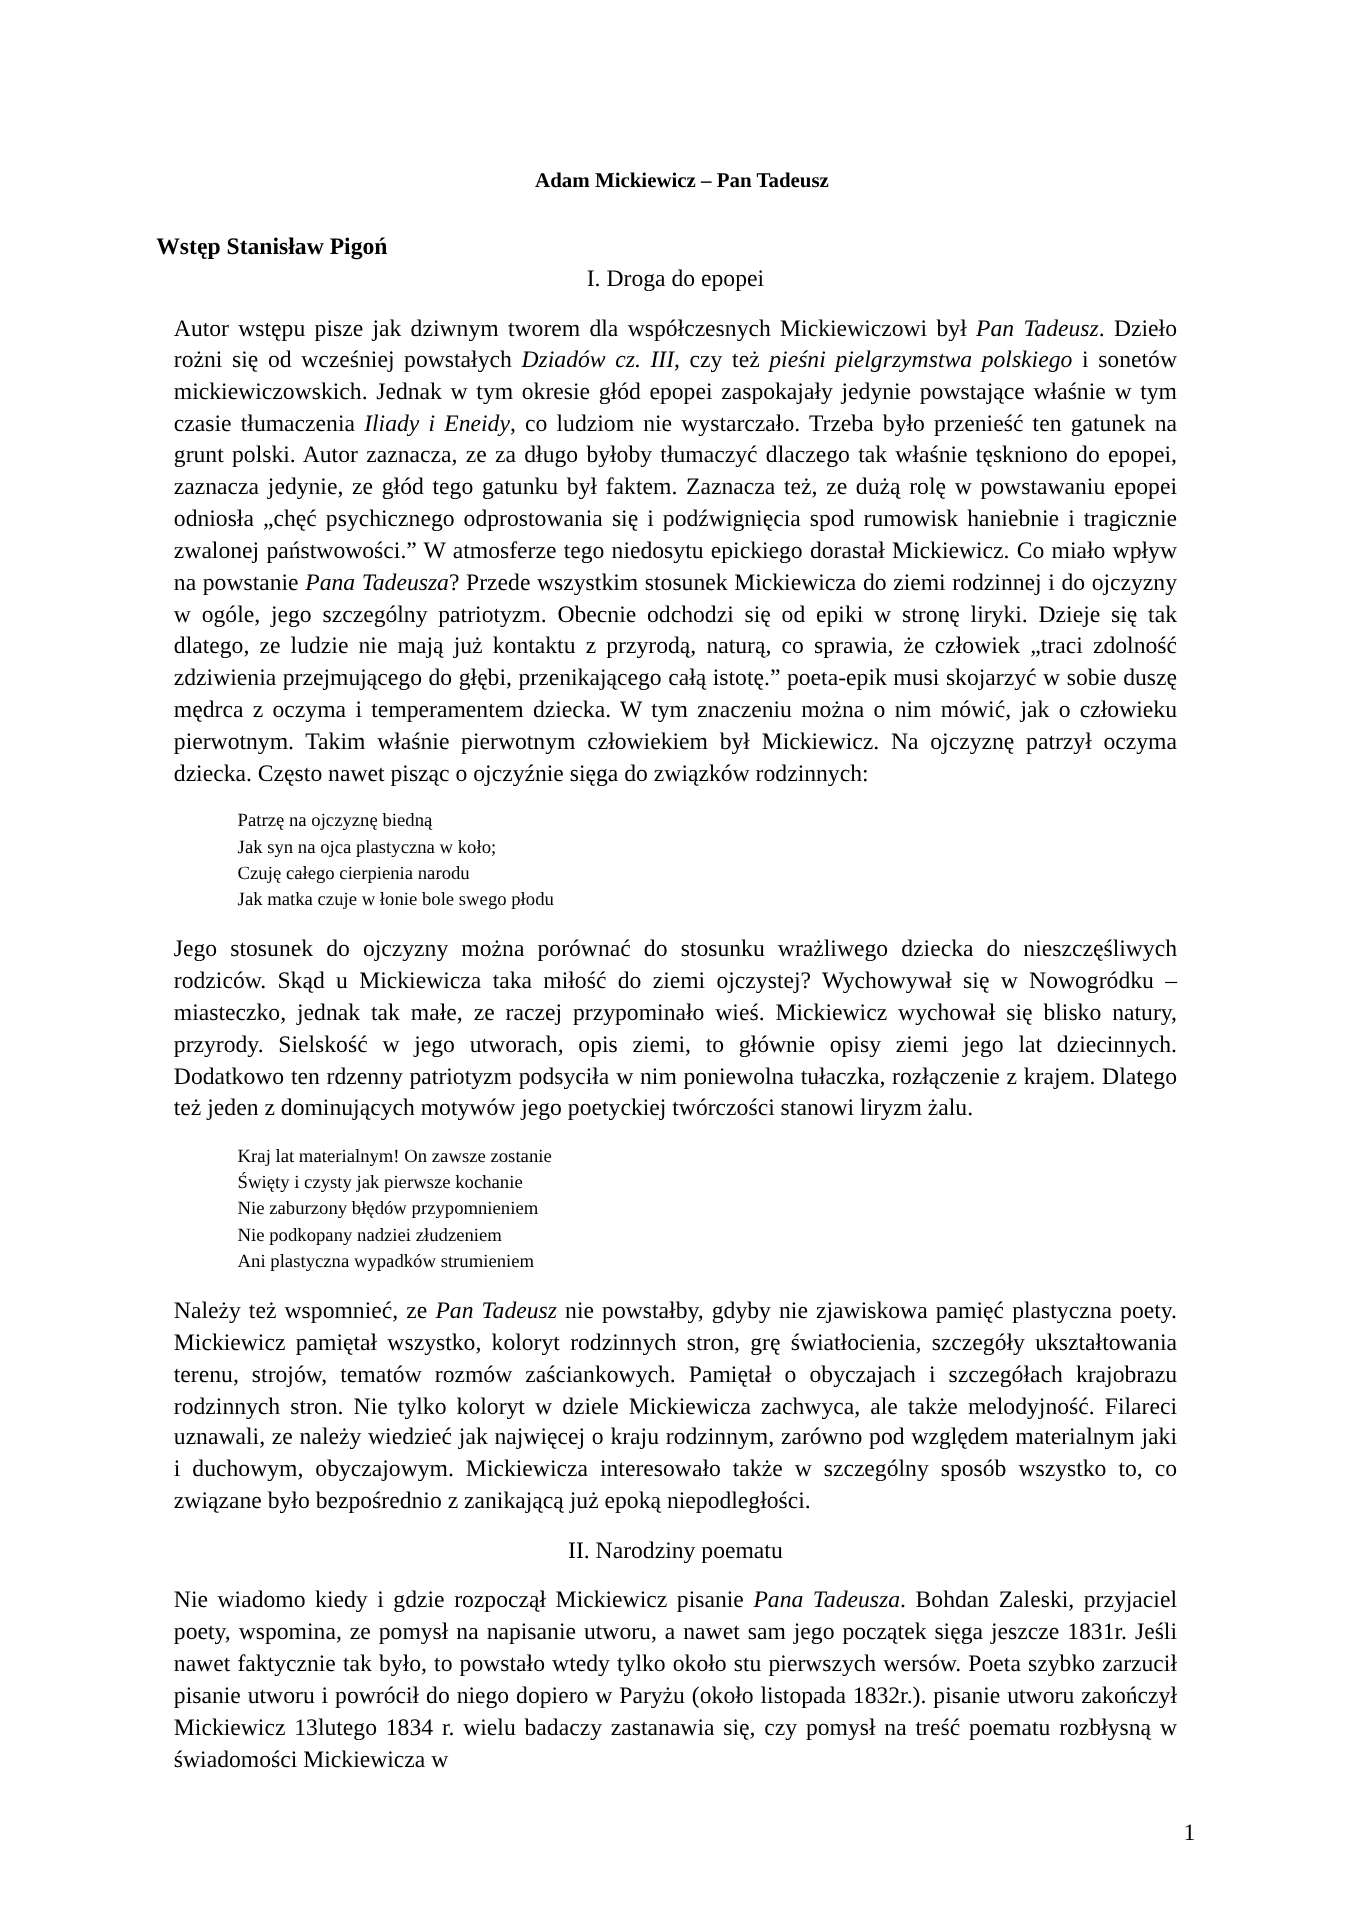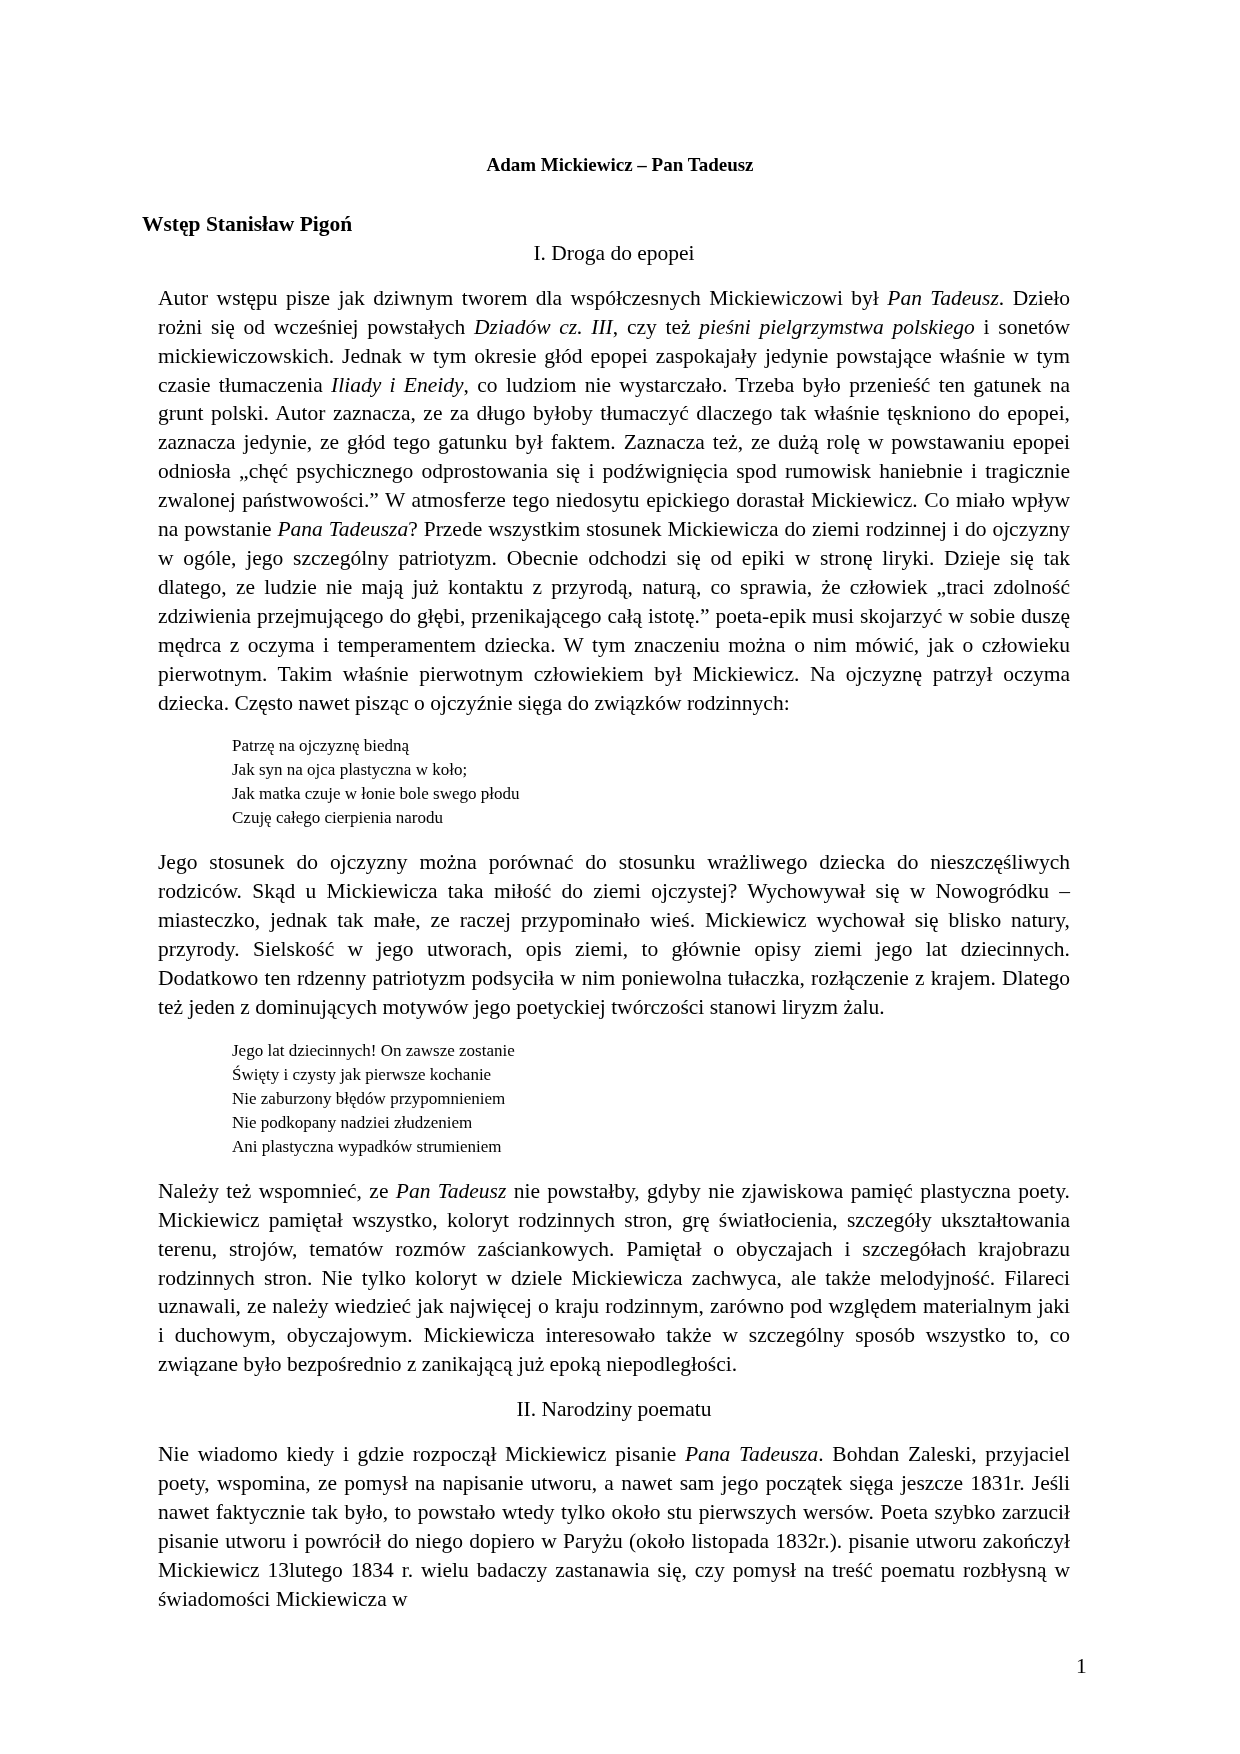--- a/index.html
+++ b/index.html
@@ -13,21 +13,21 @@
       position: absolute; left: 0; width: 1240px; top: 148px;
       text-align: center; font-weight: bold; font-size: 19px; line-height: 34px;
     }
     .content {
       position: absolute; left: 142px; width: 944px; top: 210px;
       font-size: 21.5px; line-height: 28.9px;
     }
     .author-heading { font-weight: bold; }
     .para { text-align: justify; text-align-last: left; margin: 16px; }
     .verse {
-      margin: 16px; padding-left: 74px;
+      margin: 0; padding-left: 74px;
       font-size: 17px; line-height: 24px;
       padding-top: 1px; padding-bottom: 2px;
     }
     .verse div { white-space: nowrap; }
     .section-heading { margin: 0; text-align: center; }
     i { font-style: italic; }
     .page-number {
       position: absolute; left: 1076px; top: 1652px;
       font-size: 21.5px; line-height: 28px;
     }
@@ -38,26 +38,26 @@
 <div class="page">
   <div class="title">Adam Mickiewicz – Pan Tadeusz</div>
 
   <div class="content">
     <div class="author-heading">Wstęp Stanisław Pigoń</div>
     <div class="section-heading">I. Droga do epopei</div>
     <p class="para"><span>Autor wstępu pisze jak dziwnym tworem dla współczesnych Mickiewiczowi był </span><i>Pan Tadeusz</i><span>. Dzieło rożni się od wcześniej powstałych </span><i>Dziadów cz. III</i><span>, czy też </span><i>pieśni pielgrzymstwa polskiego</i><span> i sonetów mickiewiczowskich. Jednak w tym okresie głód epopei zaspokajały jedynie powstające właśnie w tym czasie tłumaczenia </span><i>Iliady i Eneidy</i><span>, co ludziom nie wystarczało. Trzeba było przenieść ten gatunek na grunt polski. Autor zaznacza, ze za długo byłoby tłumaczyć dlaczego tak właśnie tęskniono do epopei, zaznacza jedynie, ze głód tego gatunku był faktem. Zaznacza też, ze dużą rolę w powstawaniu epopei odniosła „chęć psychicznego odprostowania się i podźwignięcia spod rumowisk haniebnie i tragicznie zwalonej państwowości.” W atmosferze tego niedosytu epickiego dorastał Mickiewicz.  Co miało wpływ na powstanie </span><i>Pana Tadeusza</i><span>? Przede wszystkim stosunek Mickiewicza do ziemi rodzinnej i do ojczyzny w ogóle, jego szczególny patriotyzm. Obecnie odchodzi się od epiki w stronę liryki. Dzieje się tak dlatego, ze ludzie nie mają już kontaktu z przyrodą, naturą, co sprawia, że człowiek „traci zdolność zdziwienia przejmującego do głębi, przenikającego całą istotę.” poeta-epik musi skojarzyć w sobie duszę mędrca z oczyma i temperamentem dziecka. W tym znaczeniu można o nim mówić, jak o człowieku pierwotnym. Takim właśnie pierwotnym człowiekiem był Mickiewicz. Na ojczyznę patrzył oczyma dziecka. Często nawet pisząc o ojczyźnie sięga do związków rodzinnych:</span></p>
     <div class="verse">
       <div>Patrzę na ojczyznę biedną</div>
       <div>Jak syn na ojca plastyczna w koło;</div>
+      <div>Czuję całego cierpienia narodu</div>
       <div>Jak matka czuje w łonie bole swego płodu</div>
-      <div>Czuję całego cierpienia narodu</div>
     </div>
     <p class="para"><span>Jego stosunek do ojczyzny można porównać do stosunku wrażliwego dziecka do nieszczęśliwych rodziców. Skąd u Mickiewicza taka miłość do ziemi ojczystej? Wychowywał się w Nowogródku – miasteczko, jednak tak małe, ze raczej przypominało wieś. Mickiewicz wychował się blisko natury, przyrody. Sielskość w jego utworach, opis ziemi, to głównie opisy ziemi jego lat dziecinnych. Dodatkowo ten rdzenny patriotyzm podsyciła w nim poniewolna tułaczka, rozłączenie z krajem. Dlatego też jeden z dominujących motywów jego poetyckiej twórczości stanowi liryzm żalu.</span></p>
     <div class="verse">
-      <div>Jego lat dziecinnych! On zawsze zostanie</div>
+      <div>Kraj lat materialnym! On zawsze zostanie</div>
       <div>Święty i czysty jak pierwsze kochanie</div>
       <div>Nie zaburzony błędów przypomnieniem</div>
       <div>Nie podkopany nadziei złudzeniem</div>
       <div>Ani plastyczna wypadków strumieniem</div>
     </div>
     <p class="para"><span>Należy też wspomnieć, ze </span><i>Pan Tadeusz</i><span> nie powstałby, gdyby nie zjawiskowa pamięć plastyczna poety. Mickiewicz pamiętał wszystko, koloryt rodzinnych stron, grę światłocienia, szczegóły ukształtowania terenu, strojów, tematów rozmów zaściankowych. Pamiętał o obyczajach i szczegółach krajobrazu rodzinnych stron. Nie tylko koloryt w dziele Mickiewicza zachwyca, ale także melodyjność. Filareci uznawali, ze należy wiedzieć jak najwięcej o kraju rodzinnym, zarówno pod względem materialnym jaki i duchowym, obyczajowym. Mickiewicza interesowało także w szczególny sposób wszystko to, co związane było bezpośrednio z zanikającą już epoką niepodległości.</span></p>
     <div class="section-heading">II. Narodziny poematu</div>
     <p class="para"><span>Nie wiadomo kiedy i gdzie rozpoczął Mickiewicz pisanie </span><i>Pana Tadeusza</i><span>. Bohdan Zaleski, przyjaciel poety, wspomina, ze pomysł na napisanie utworu, a nawet sam jego początek sięga jeszcze 1831r. Jeśli nawet faktycznie tak było, to powstało wtedy tylko około stu pierwszych wersów. Poeta szybko zarzucił pisanie utworu i powrócił do niego dopiero w Paryżu (około listopada 1832r.). pisanie utworu zakończył Mickiewicz 13lutego 1834 r. wielu badaczy zastanawia się, czy pomysł na treść poematu rozbłysną w świadomości Mickiewicza w</span></p>
   </div>
 

